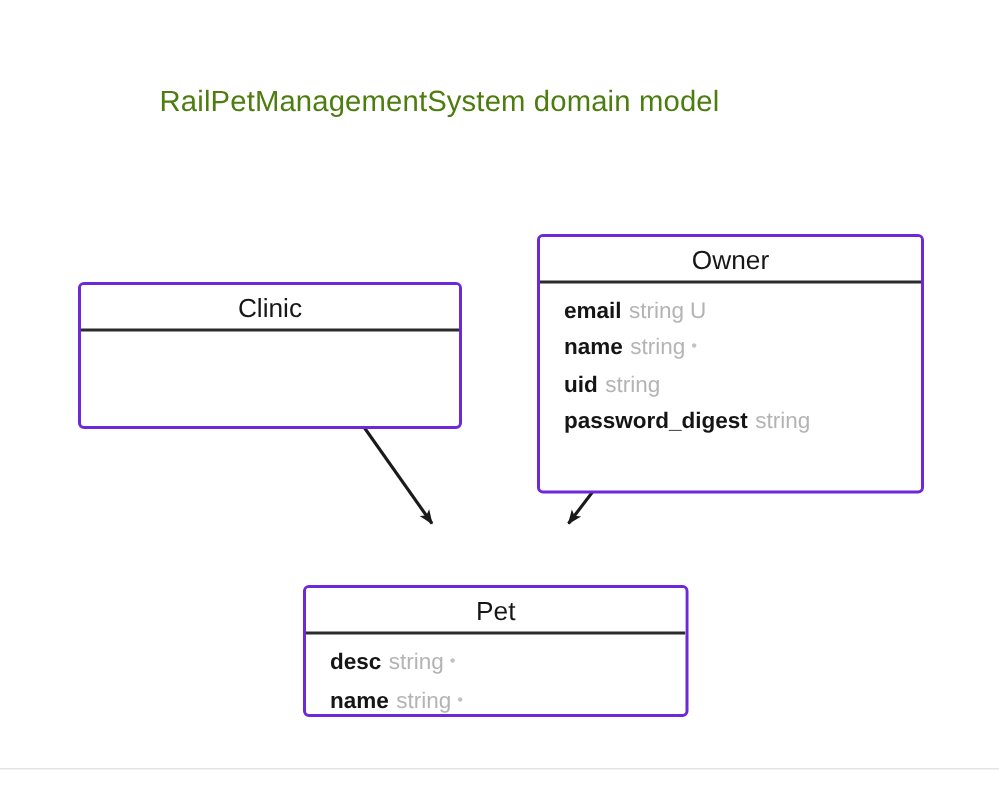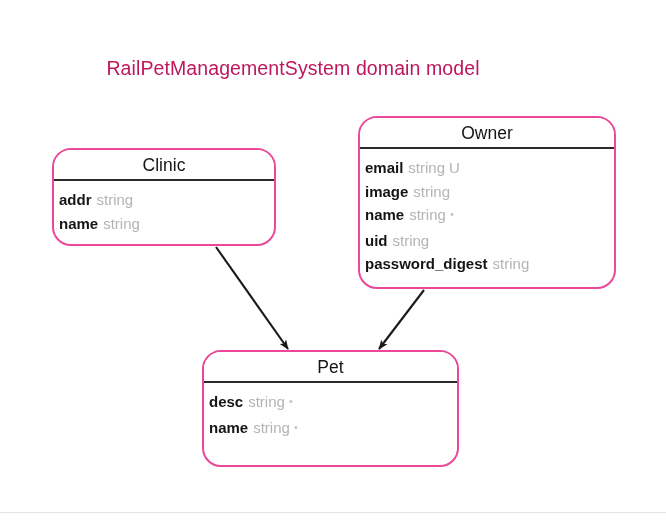--- a/index.html
+++ b/index.html
@@ -22,60 +22,61 @@
 
   
   #diagram-title {
     position: absolute;
     left: 0;
     top: 56px;
     width: 586px;
     text-align: center;
     font-size: 19.5px;
     font-weight: 400;
-    color: #be185d;
+    color: #4d7c0f;
     letter-spacing: 0.1px;
     line-height: 24px;
     white-space: nowrap;
   }
 
   
   #edge-layer {
     position: absolute;
     left: 0;
     top: 0;
     width: 666px;
     height: 524px;
     pointer-events: none;
   }
 
   
   .entity {
     position: absolute;
     box-sizing: border-box;
     background: #ffffff;
-    border: 2px solid #ec4899;
-    border-radius: 19px;
+    border: 2px solid #6d28d9;
+    border-radius: 4px;
     overflow: hidden;
+    margin-top: 40px;
   }
   .entity-header {
     box-sizing: border-box;
     height: 31px;
     line-height: 30px;
     text-align: center;
     font-size: 17.5px;
     font-weight: 400;
     color: #161616;
     border-bottom: 2px solid #2b2b2b;
     background: #ffffff;
     white-space: nowrap;
     overflow: hidden;
   }
   .entity-body {
-    padding: 7px 0 8px 5px;
+    padding: 7px 0 8px 16px;
   }
   .attr-row {
     font-size: 15px;
     line-height: 23.5px;
     white-space: nowrap;
     color: #1a1a1a;
   }
   .attr-name {
     font-weight: 700;
     color: #151515;
@@ -121,38 +122,33 @@
         <path d="M0.4,0.3 L10,4.2 L0.4,8.1 L2.6,4.2 Z" fill="#1a1a1a"></path>
       </marker>
     </defs>
     <g id="edges">
         <line x1="216" y1="247" x2="288" y2="349" stroke="#1a1a1a" stroke-width="2.1" marker-end="url(#arrowhead)"></line>
         <line x1="424" y1="290" x2="379" y2="349" stroke="#1a1a1a" stroke-width="2.1" marker-end="url(#arrowhead)"></line>
       </g>
   </svg>
 
   <div id="entities">
-      <div class="entity" style="left: 52px; top: 148px; width: 224px; height: 98px;">
+      <div class="entity" style="left: 52px; top: 148px; width: 256px; height: 98px;">
         <div class="entity-header">Clinic</div>
-        <div class="entity-body">
-          <div class="attr-row"><span class="attr-name">addr</span><span class="attr-type">string</span></div>
-          <div class="attr-row"><span class="attr-name">name</span><span class="attr-type">string</span></div>
-        </div>
       </div>
       <div class="entity" style="left: 358px; top: 116px; width: 258px; height: 173px;">
         <div class="entity-header">Owner</div>
         <div class="entity-body">
           <div class="attr-row"><span class="attr-name">email</span><span class="attr-type">string</span><span class="attr-flag">U</span></div>
-          <div class="attr-row"><span class="attr-name">image</span><span class="attr-type">string</span></div>
           <div class="attr-row"><span class="attr-name">name</span><span class="attr-type">string</span><span class="attr-mark">•</span></div>
           <div class="attr-row"><span class="attr-name">uid</span><span class="attr-type">string</span></div>
           <div class="attr-row"><span class="attr-name">password_digest</span><span class="attr-type">string</span></div>
         </div>
       </div>
-      <div class="entity" style="left: 202px; top: 350px; width: 257px; height: 117px;">
+      <div class="entity" style="left: 202px; top: 350px; width: 257px; height: 88px;">
         <div class="entity-header">Pet</div>
         <div class="entity-body">
           <div class="attr-row"><span class="attr-name">desc</span><span class="attr-type">string</span><span class="attr-mark">•</span></div>
           <div class="attr-row"><span class="attr-name">name</span><span class="attr-type">string</span><span class="attr-mark">•</span></div>
         </div>
       </div>
     </div>
 
   <div id="page-rule"></div>
 

